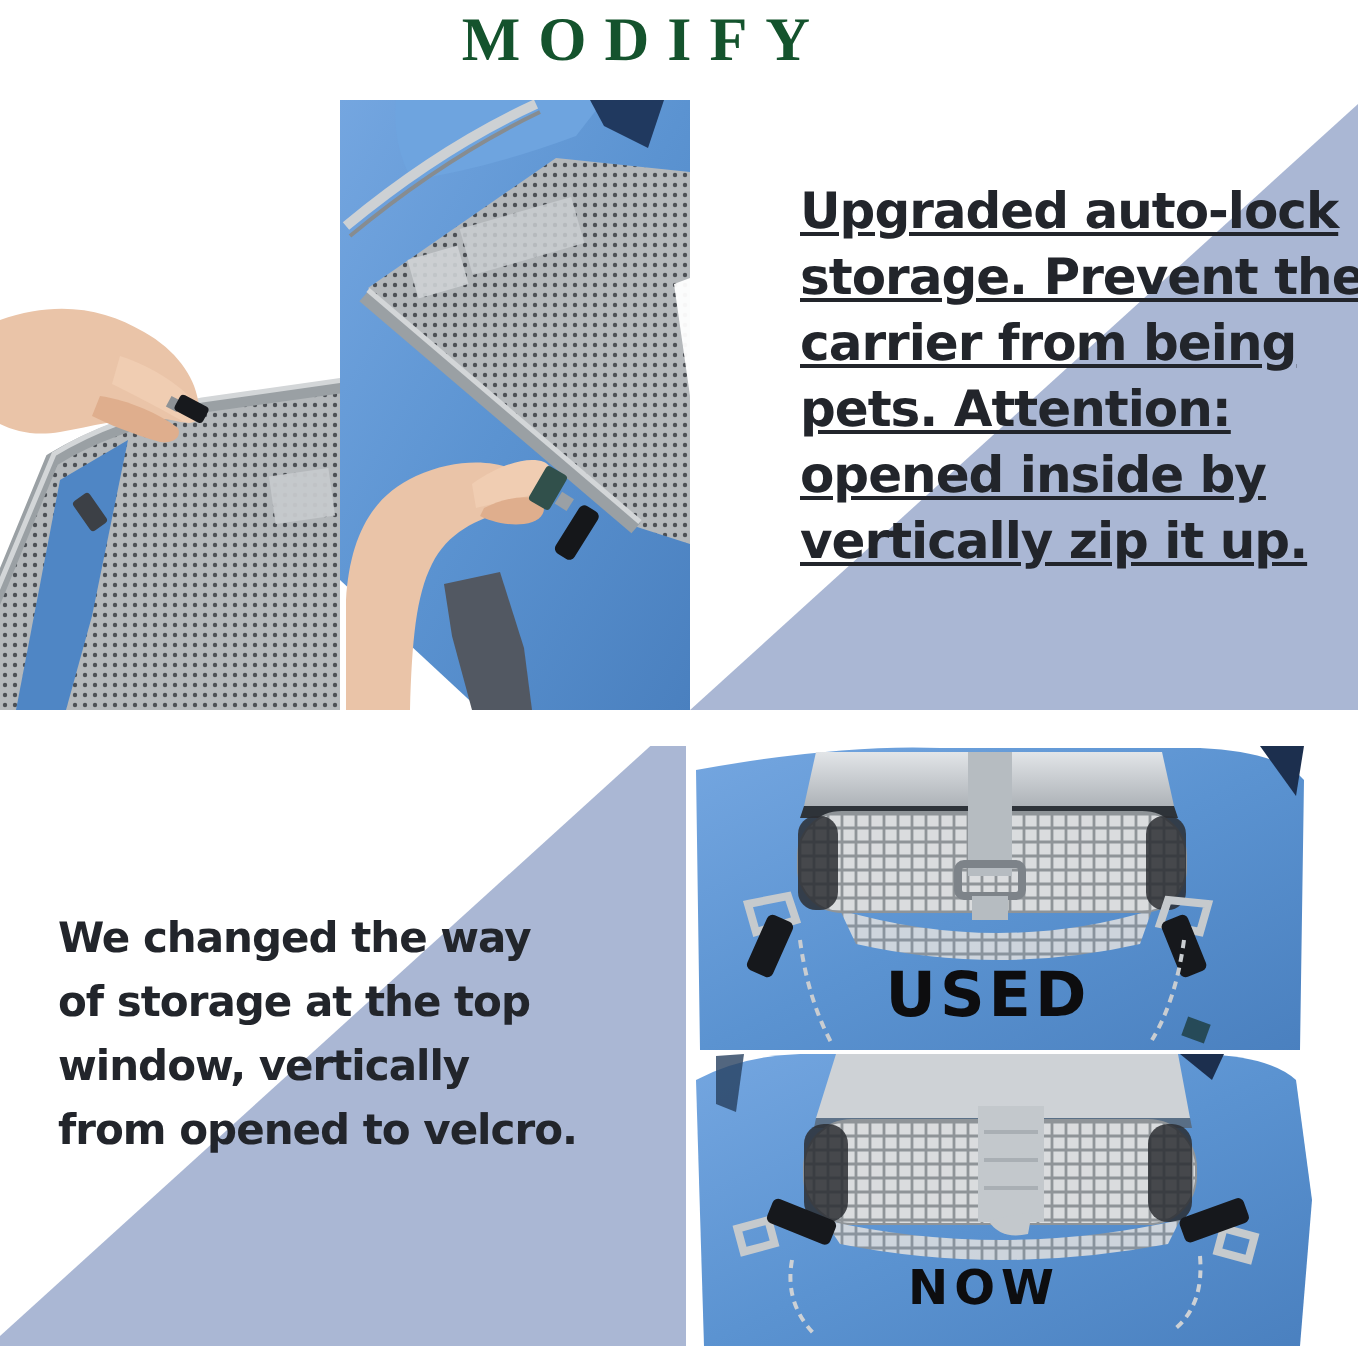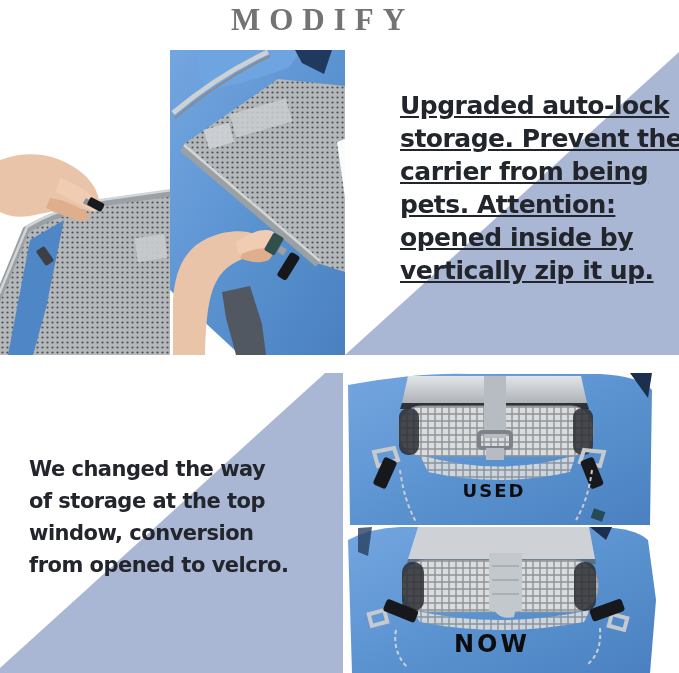--- a/index.html
+++ b/index.html
@@ -1,29 +1,29 @@
 <!DOCTYPE html>
 <html><head>
 <meta charset="utf-8">
 <style>
   html,body{margin:0;padding:0;background:#ffffff;}
   .canvas{position:relative;width:679px;height:673px;background:#ffffff;overflow:hidden;
           font-family:"DejaVu Sans",sans-serif;}
   .bg-svg{position:absolute;left:0;top:0;width:679px;height:673px;}
   .page-title{position:absolute;left:0;top:0;width:645px;text-align:center;
               font-family:"Liberation Serif",serif;font-weight:700;font-size:31px;
-              letter-spacing:9px;color:#737373;line-height:40px;}
+              letter-spacing:9px;color:#14532d;line-height:40px;}
   .note{position:absolute;color:#22252b;font-weight:700;}
   .note .ln{white-space:nowrap;letter-spacing:-0.5px;}
   .zipper-note{left:400px;top:89px;font-size:25px;}
   .zipper-note .ln{line-height:33px;text-decoration:underline;}
   .storage-note{left:29px;top:453px;font-size:21px;}
   .storage-note .ln{line-height:32px;}
   .photo-label{position:absolute;color:#0d0d0f;font-weight:700;text-align:center;}
-  .label-used{left:438px;top:480px;width:112px;font-size:18px;letter-spacing:2px;}
+  .label-used{left:438px;top:480px;width:112px;font-size:31px;letter-spacing:2px;}
   .label-now{left:433px;top:630px;width:118px;font-size:24px;letter-spacing:3px;}
 </style>
 </head>
 <body>
 
 <div class="canvas">
 
   <div>
   <svg class="bg-svg" viewBox="0 0 679 673" xmlns="http://www.w3.org/2000/svg">
     <defs>
@@ -161,20 +161,20 @@
     <div class="ln">storage. Prevent the</div>
     <div class="ln">carrier from being</div>
     <div class="ln">pets. Attention:</div>
     <div class="ln">opened inside by</div>
     <div class="ln">vertically zip it up.</div>
   </div>
 
   <div class="note storage-note">
     <div class="ln">We changed the way</div>
     <div class="ln">of storage at the top</div>
-    <div class="ln">window, conversion</div>
+    <div class="ln">window, vertically</div>
     <div class="ln">from opened to velcro.</div>
   </div>
 
   <div class="photo-label label-used">USED</div>
   <div class="photo-label label-now">NOW</div>
 
 </div>
 
 </body></html>

